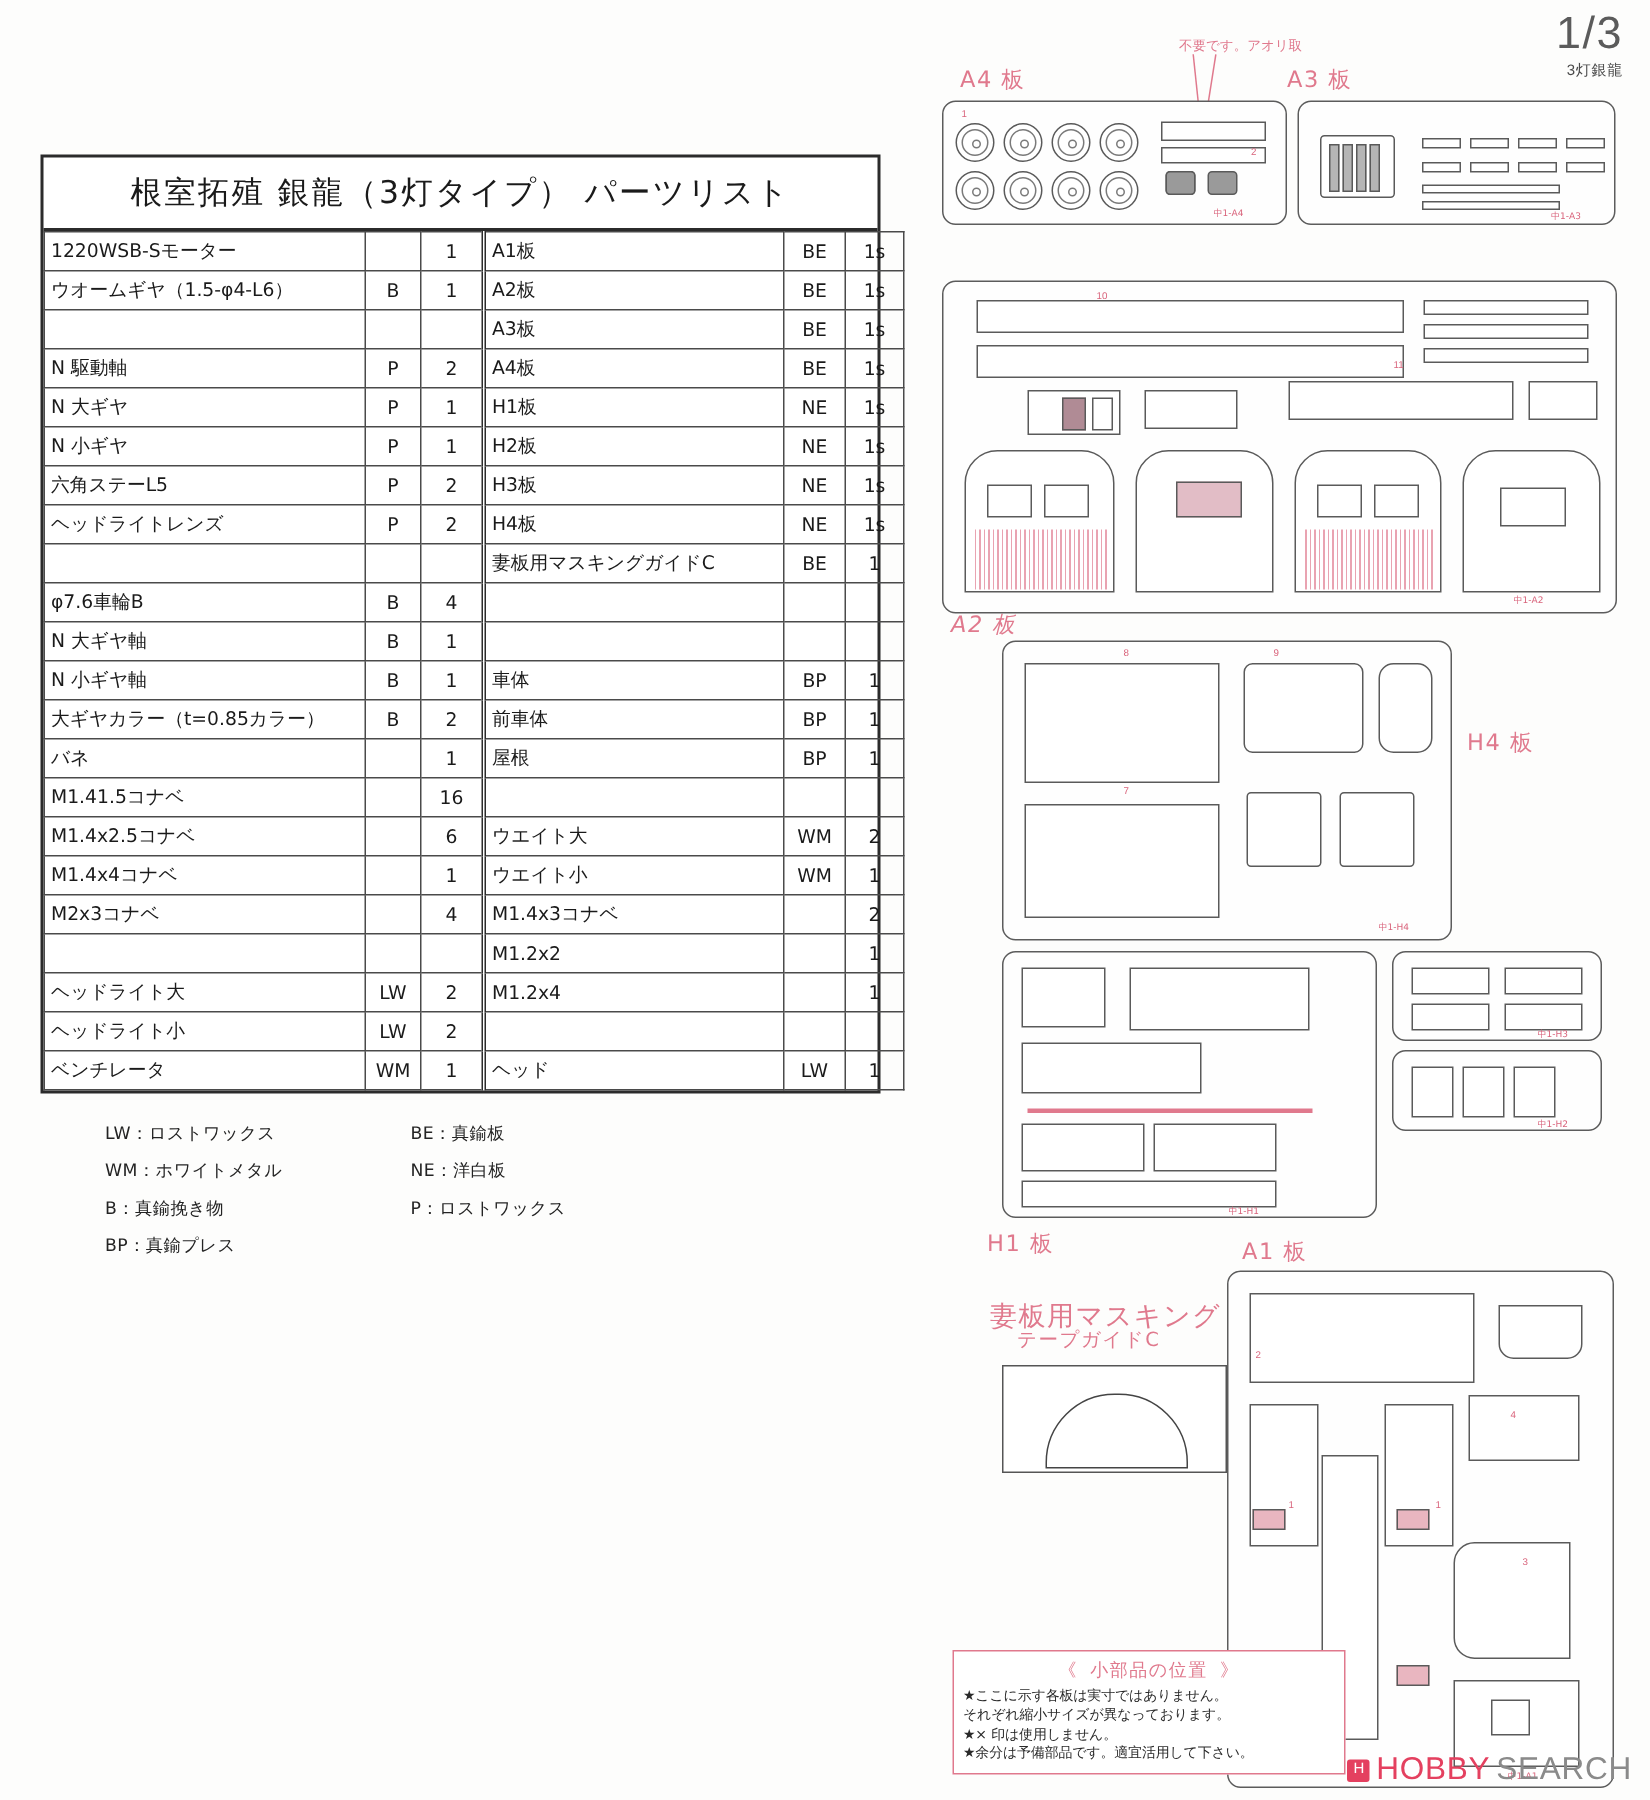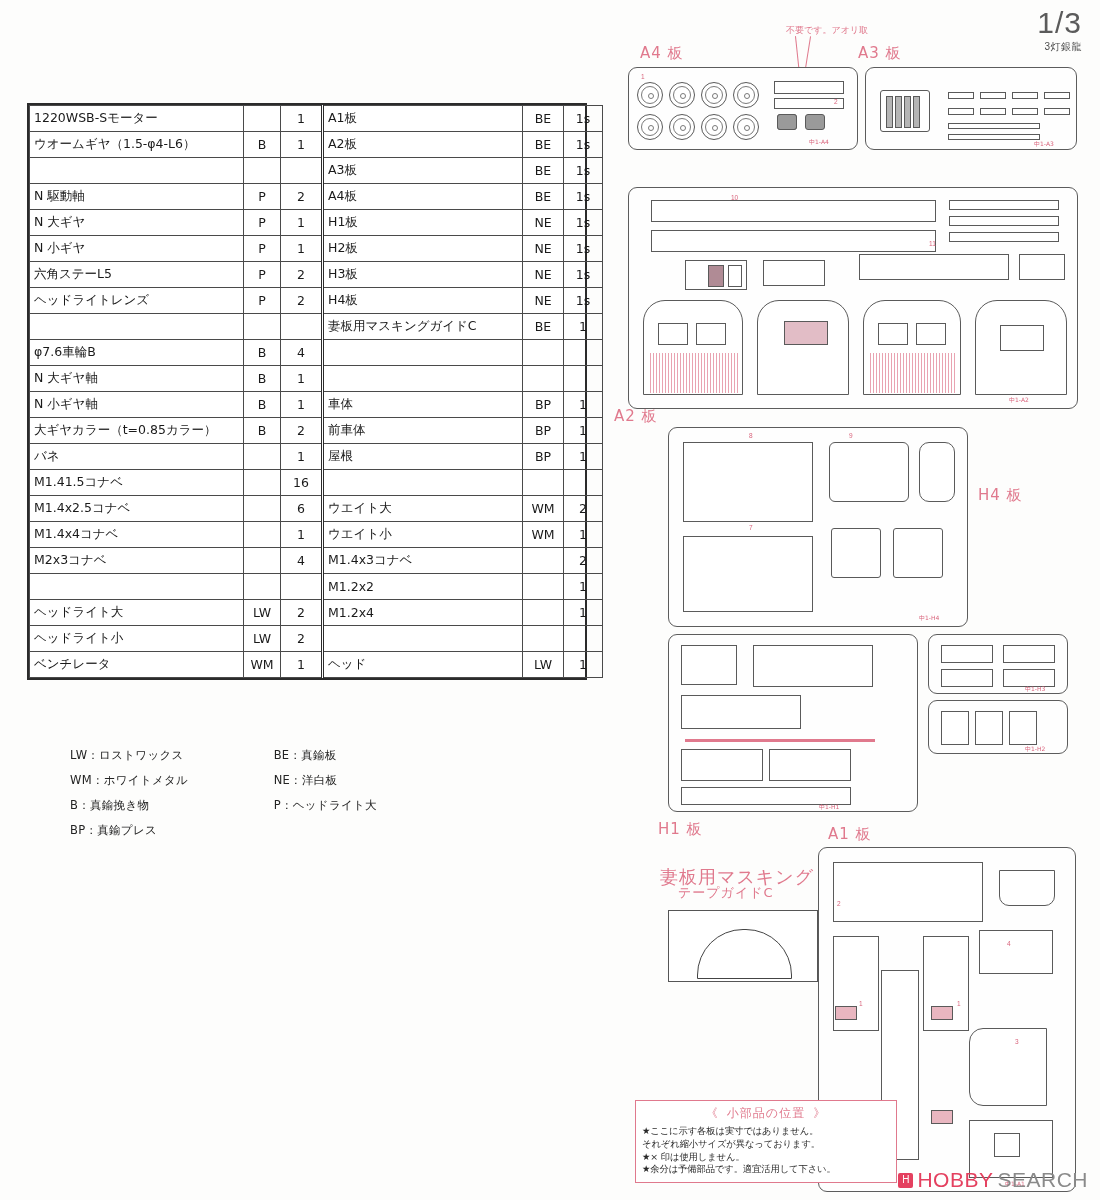--- a/index.html
+++ b/index.html
@@ -139,20 +139,21 @@
 <body>
 
 <div class="page">
 
   <div id="page-num">
     <div class="big">1/3</div>
     <div class="sub">3灯銀龍</div>
   </div>
 
   <div id="parts-panel">
+    <div id="parts-title">根室拓殖 銀龍（3灯タイプ） パーツリスト</div>
     <table class="pl">
       <tbody id="pl-body">
           <tr>
             <td class="c-name">1220WSB-Sモーター</td>
             <td class="c-mat"></td>
             <td class="c-qty">1</td>
             <td class="c-name2">A1板</td>
             <td class="c-mat2">BE</td>
             <td class="c-qty2">1s</td>
           </tr>
@@ -331,33 +332,33 @@
   <div id="legend">
     <div class="col l">
       <div class="row">LW：ロストワックス</div>
       <div class="row">WM：ホワイトメタル</div>
       <div class="row">B：真鍮挽き物</div>
       <div class="row">BP：真鍮プレス</div>
     </div>
     <div class="col">
       <div class="row">BE：真鍮板</div>
       <div class="row">NE：洋白板</div>
-      <div class="row">P：ヘッドライト大</div>
+      <div class="row">P：ロストワックス</div>
     </div>
   </div>
 
   <div id="diagrams">
 
     <div class="anno-red" style="left:176px;top:2px;">不要です。アオリ取</div>
     <div class="redline" style="left:196px;top:14px;width:1px;height:52px;transform:rotate(9deg);"></div>
     <div class="redline" style="left:188px;top:14px;width:1px;height:58px;transform:rotate(-6deg);"></div>
 
     <div class="lbl" style="left:30px;top:22px;">A4 板</div>
     <div class="lbl" style="left:248px;top:22px;">A3 板</div>
-    <div class="lbl" style="left:4px;top:385px;">A2 板</div>
+    <div class="lbl" style="left:24px;top:385px;font-style:italic;">A2 板</div>
     <div class="lbl" style="left:368px;top:464px;">H4 板</div>
     <div class="lbl" style="left:368px;top:625px;">H3 板</div>
     <div class="lbl" style="left:368px;top:687px;">H2 板</div>
     <div class="lbl" style="left:48px;top:798px;">H1 板</div>
     <div class="lbl" style="left:218px;top:803px;">A1 板</div>
 
     <div class="fret" style="left:18px;top:45px;width:230px;height:83px;">
       <div class="gear" style="left:8px;top:14px;width:26px;height:26px;"></div>
       <div class="gear" style="left:40px;top:14px;width:26px;height:26px;"></div>
       <div class="gear" style="left:72px;top:14px;width:26px;height:26px;"></div>

